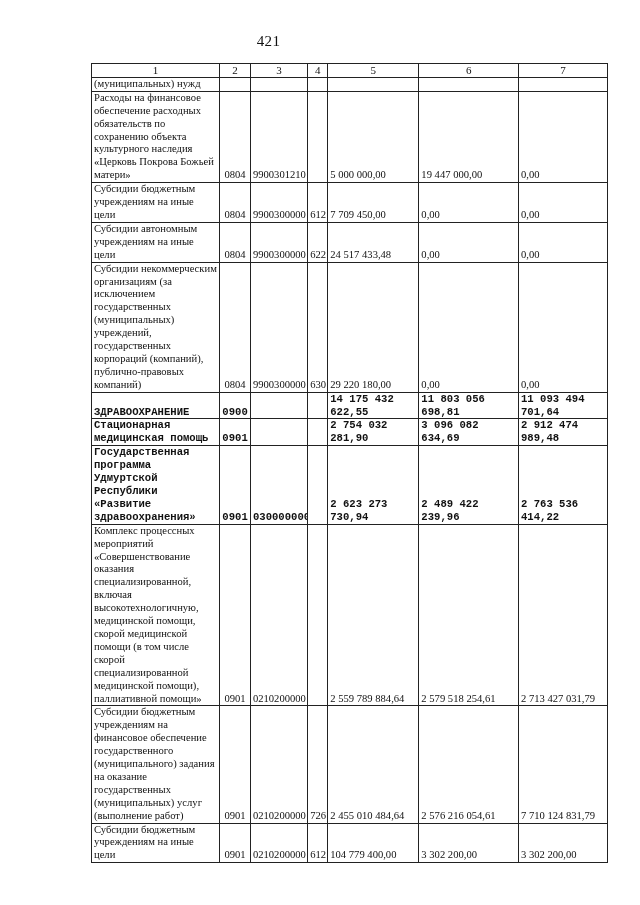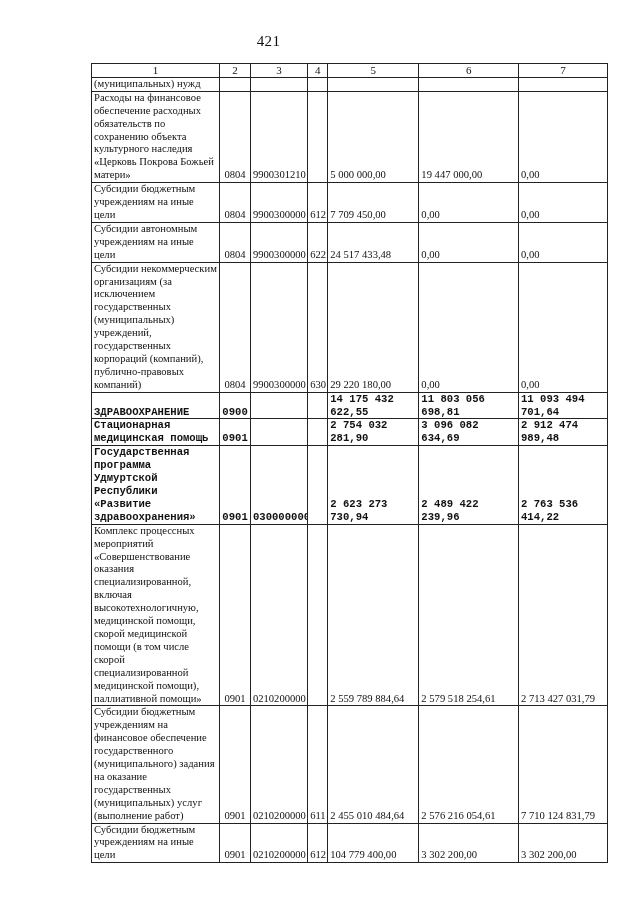--- a/index.html
+++ b/index.html
@@ -165,21 +165,21 @@
       <td class="code">0210200000</td>
       <td class="code"></td>
       <td class="num">2 559 789 884,64</td>
       <td class="num">2 579 518 254,61</td>
       <td class="num">2 713 427 031,79</td>
     </tr>
     <tr>
       <td class="name">Субсидии бюджетным учреждениям на финансовое обеспечение государственного (муниципального) задания на оказание государственных (муниципальных) услуг (выполнение работ)</td>
       <td class="code">0901</td>
       <td class="code">0210200000</td>
-      <td class="code">611</td>
+      <td class="code">726</td>
       <td class="num">2 455 010 484,64</td>
       <td class="num">2 576 216 054,61</td>
       <td class="num">7 710 124 831,79</td>
     </tr>
     <tr>
       <td class="name">Субсидии бюджетным учреждениям на иные цели</td>
       <td class="code">0901</td>
       <td class="code">0210200000</td>
       <td class="code">612</td>
       <td class="num">104 779 400,00</td>

